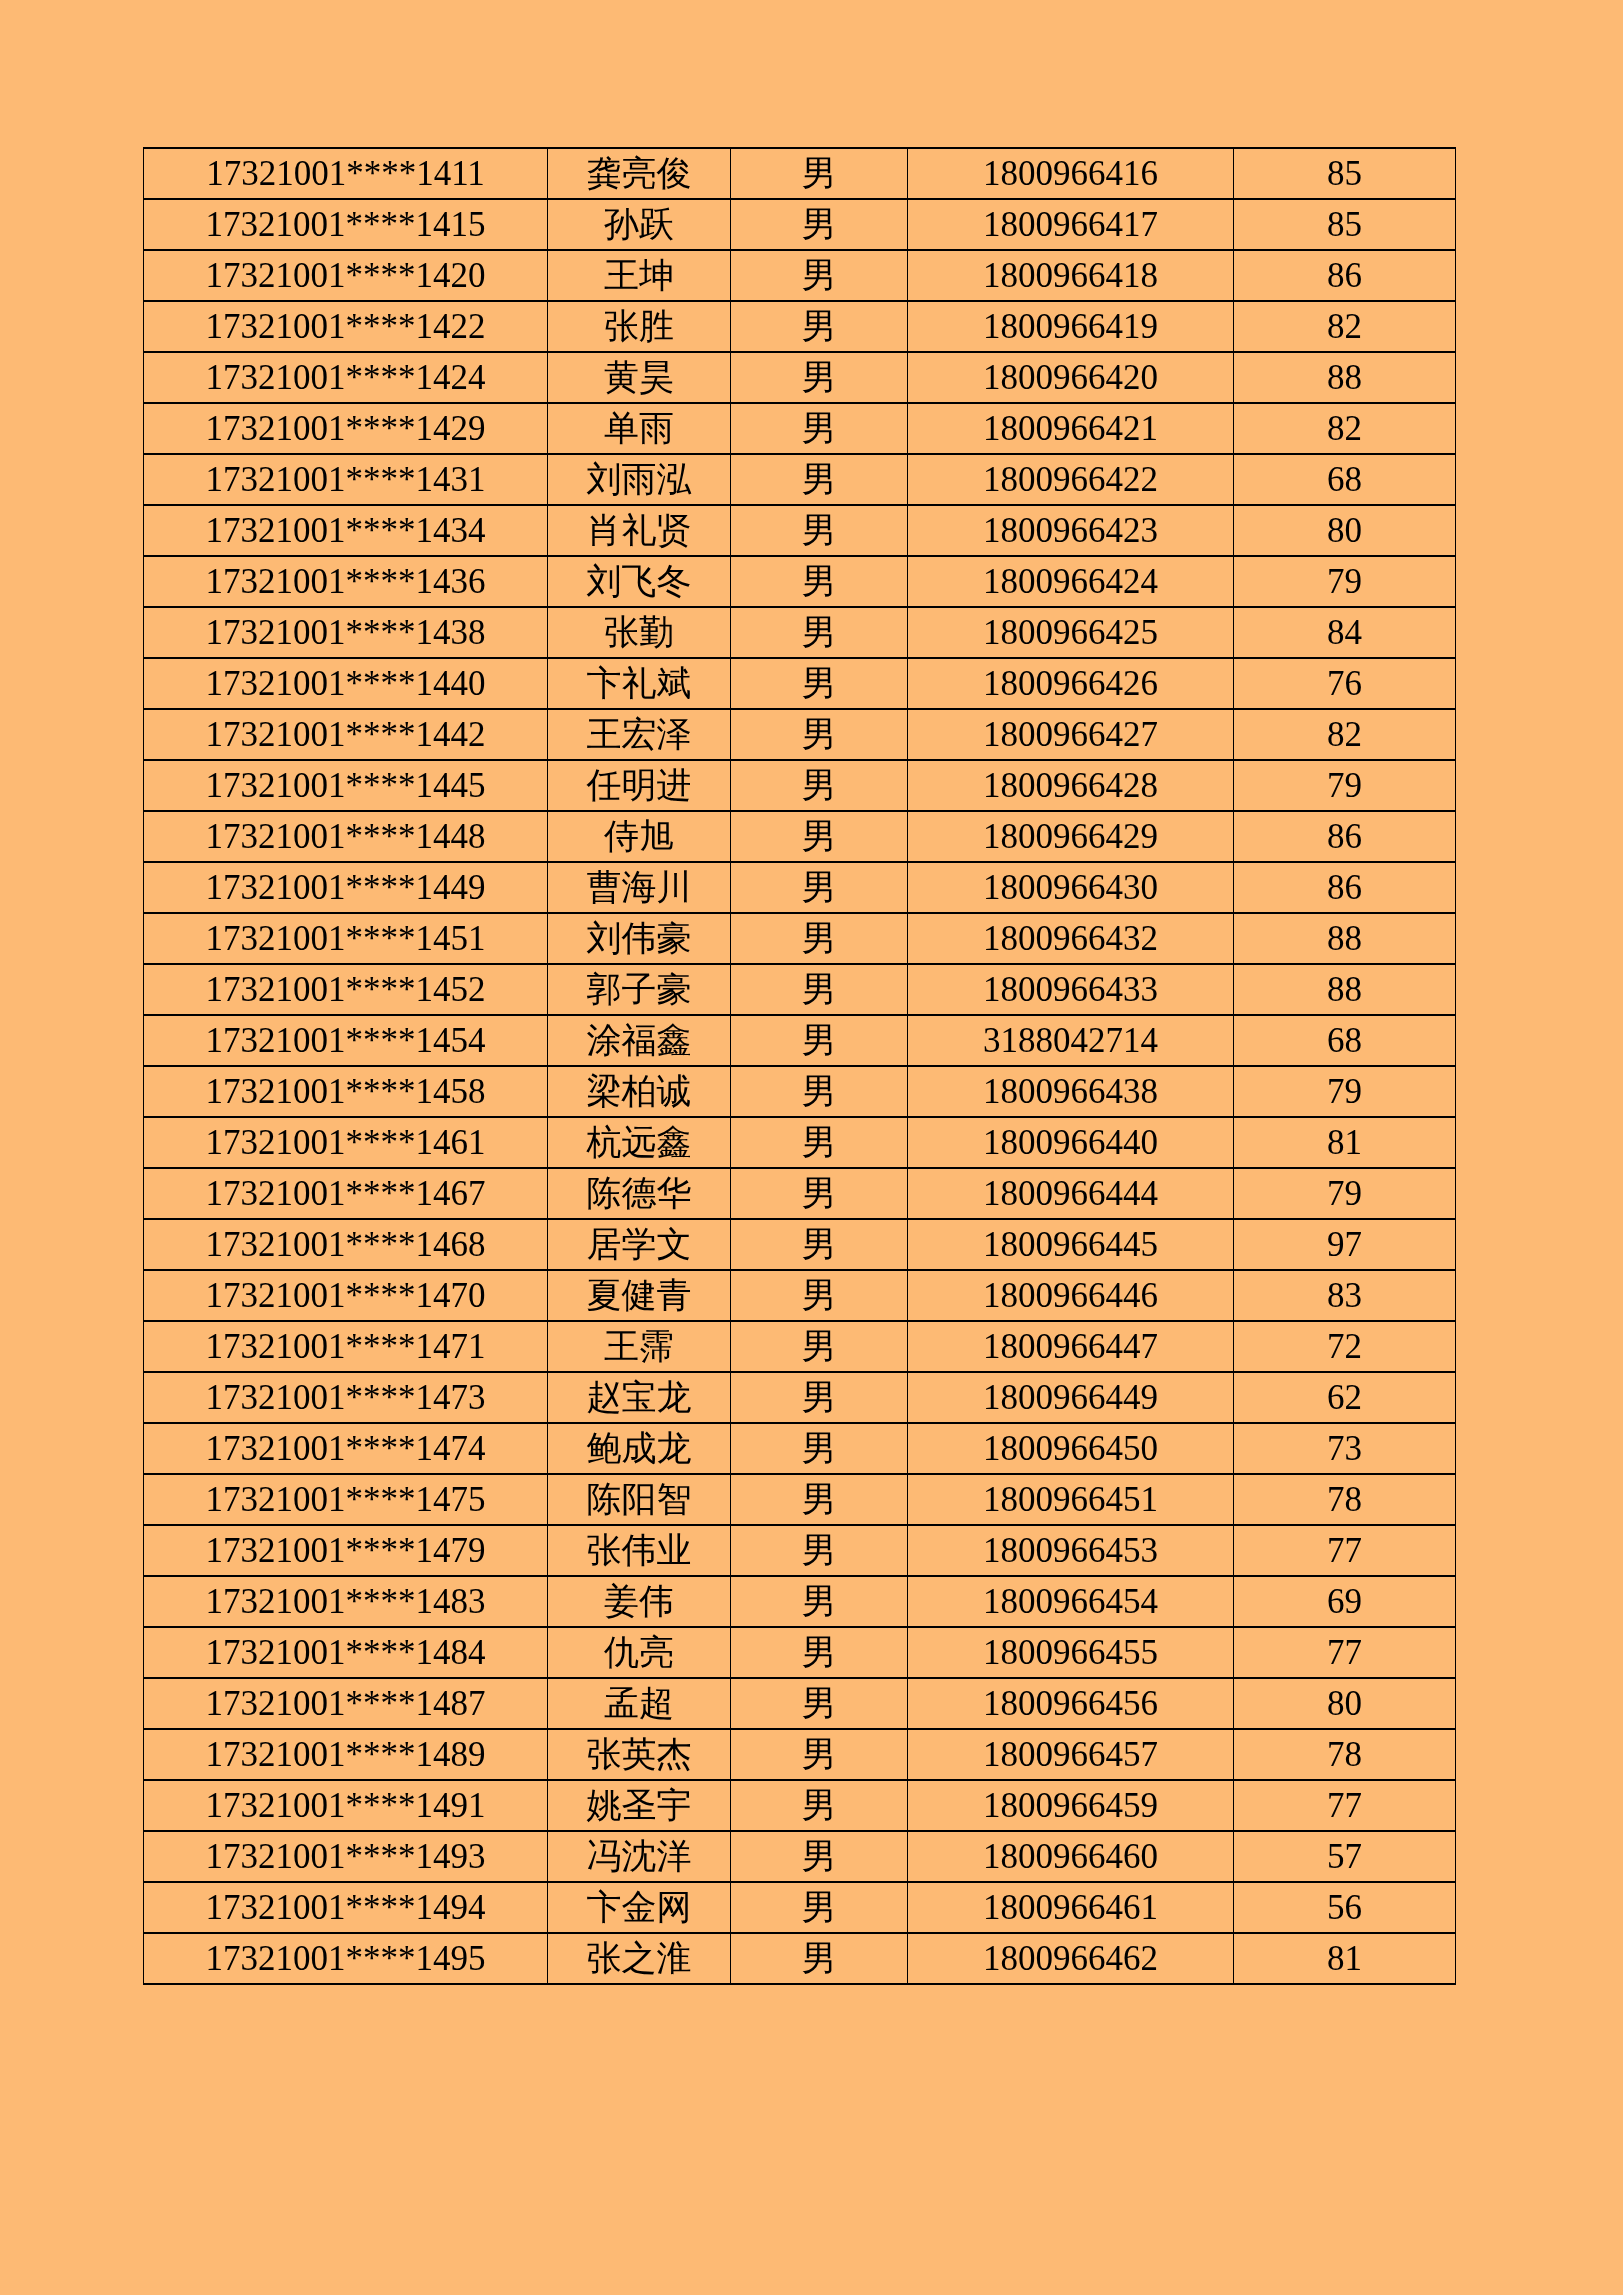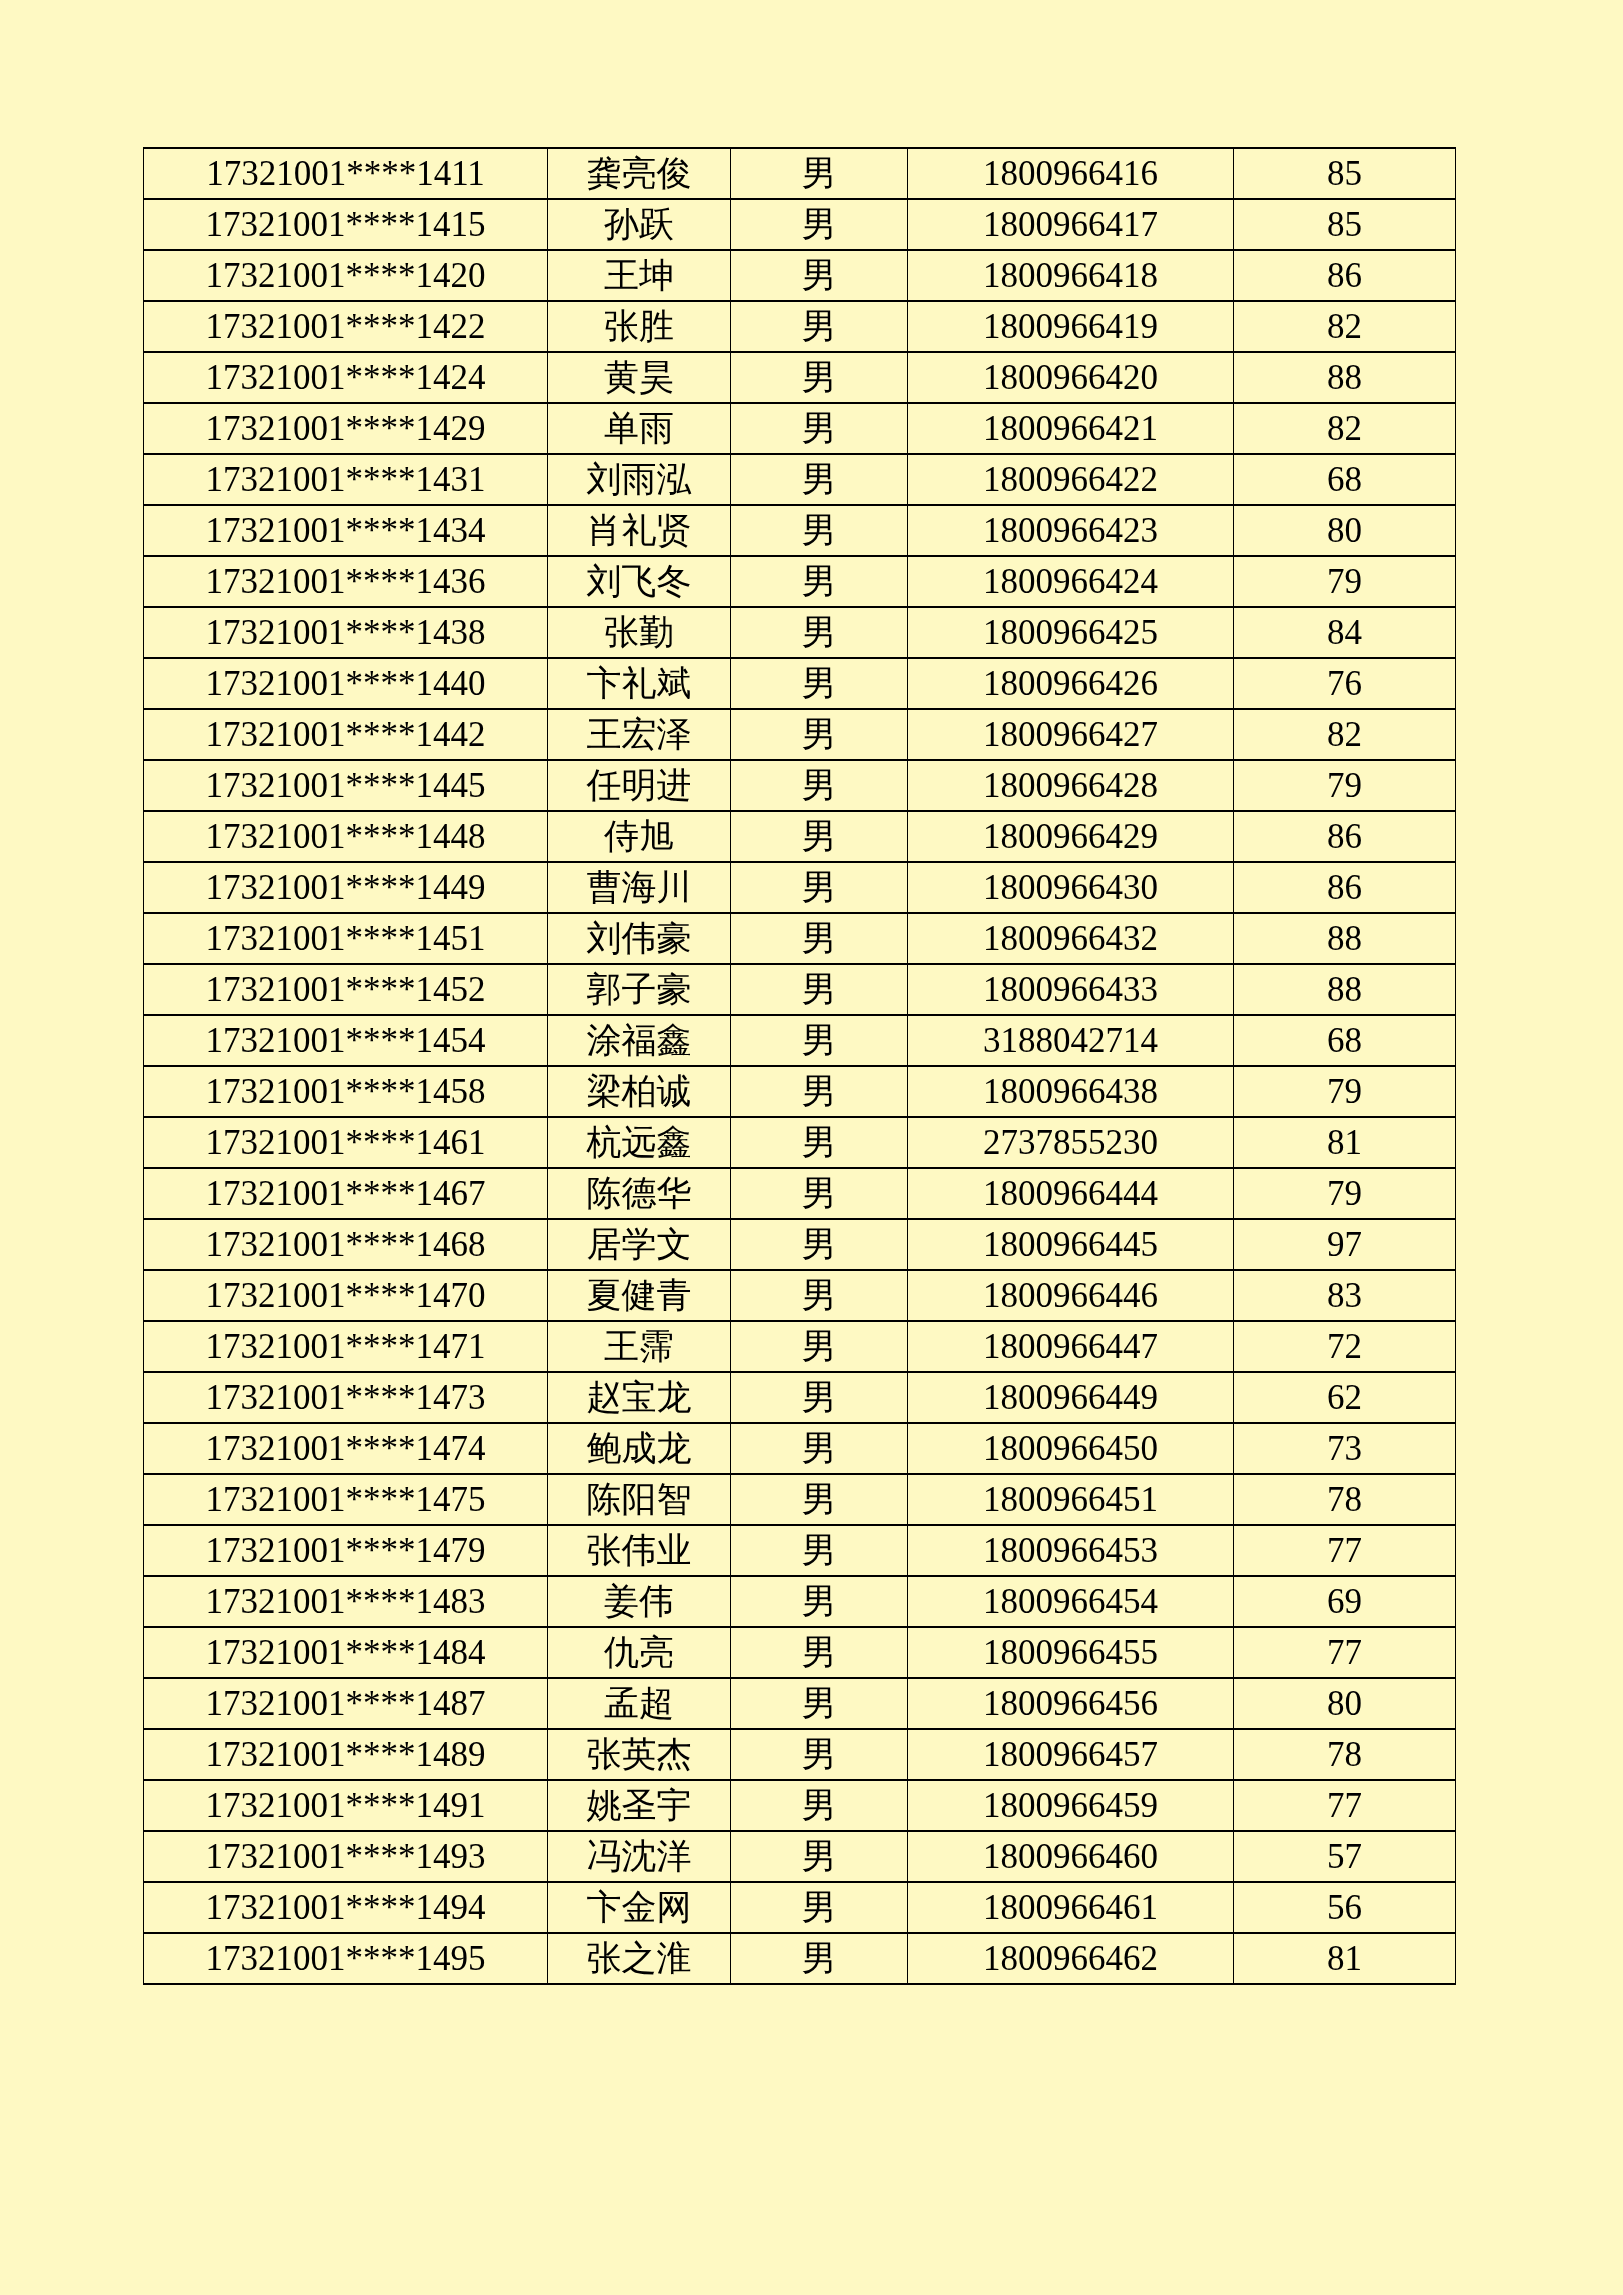--- a/index.html
+++ b/index.html
@@ -11,21 +11,21 @@
     height: 2295px;
     background: #ffffff;
     position: relative;
     font-family: "Liberation Serif", "DejaVu Serif", serif;
   }
   .page {
     position: absolute;
     left: 0; top: 0;
     width: 1623px;
     height: 2295px;
-    background: #fef9c3;
+    background: #fdba74;
   }
   table.sheet-table {
     position: absolute;
     left: 143px;
     top: 147px;
     width: 1311px;
     border-collapse: collapse;
     table-layout: fixed;
   }
   table.sheet-table td {
@@ -192,21 +192,21 @@
     <td>17321001****1458</td>
     <td>梁柏诚</td>
     <td>男</td>
     <td>1800966438</td>
     <td>79</td>
   </tr>
         <tr>
     <td>17321001****1461</td>
     <td>杭远鑫</td>
     <td>男</td>
-    <td>2737855230</td>
+    <td>1800966440</td>
     <td>81</td>
   </tr>
         <tr>
     <td>17321001****1467</td>
     <td>陈德华</td>
     <td>男</td>
     <td>1800966444</td>
     <td>79</td>
   </tr>
         <tr>

